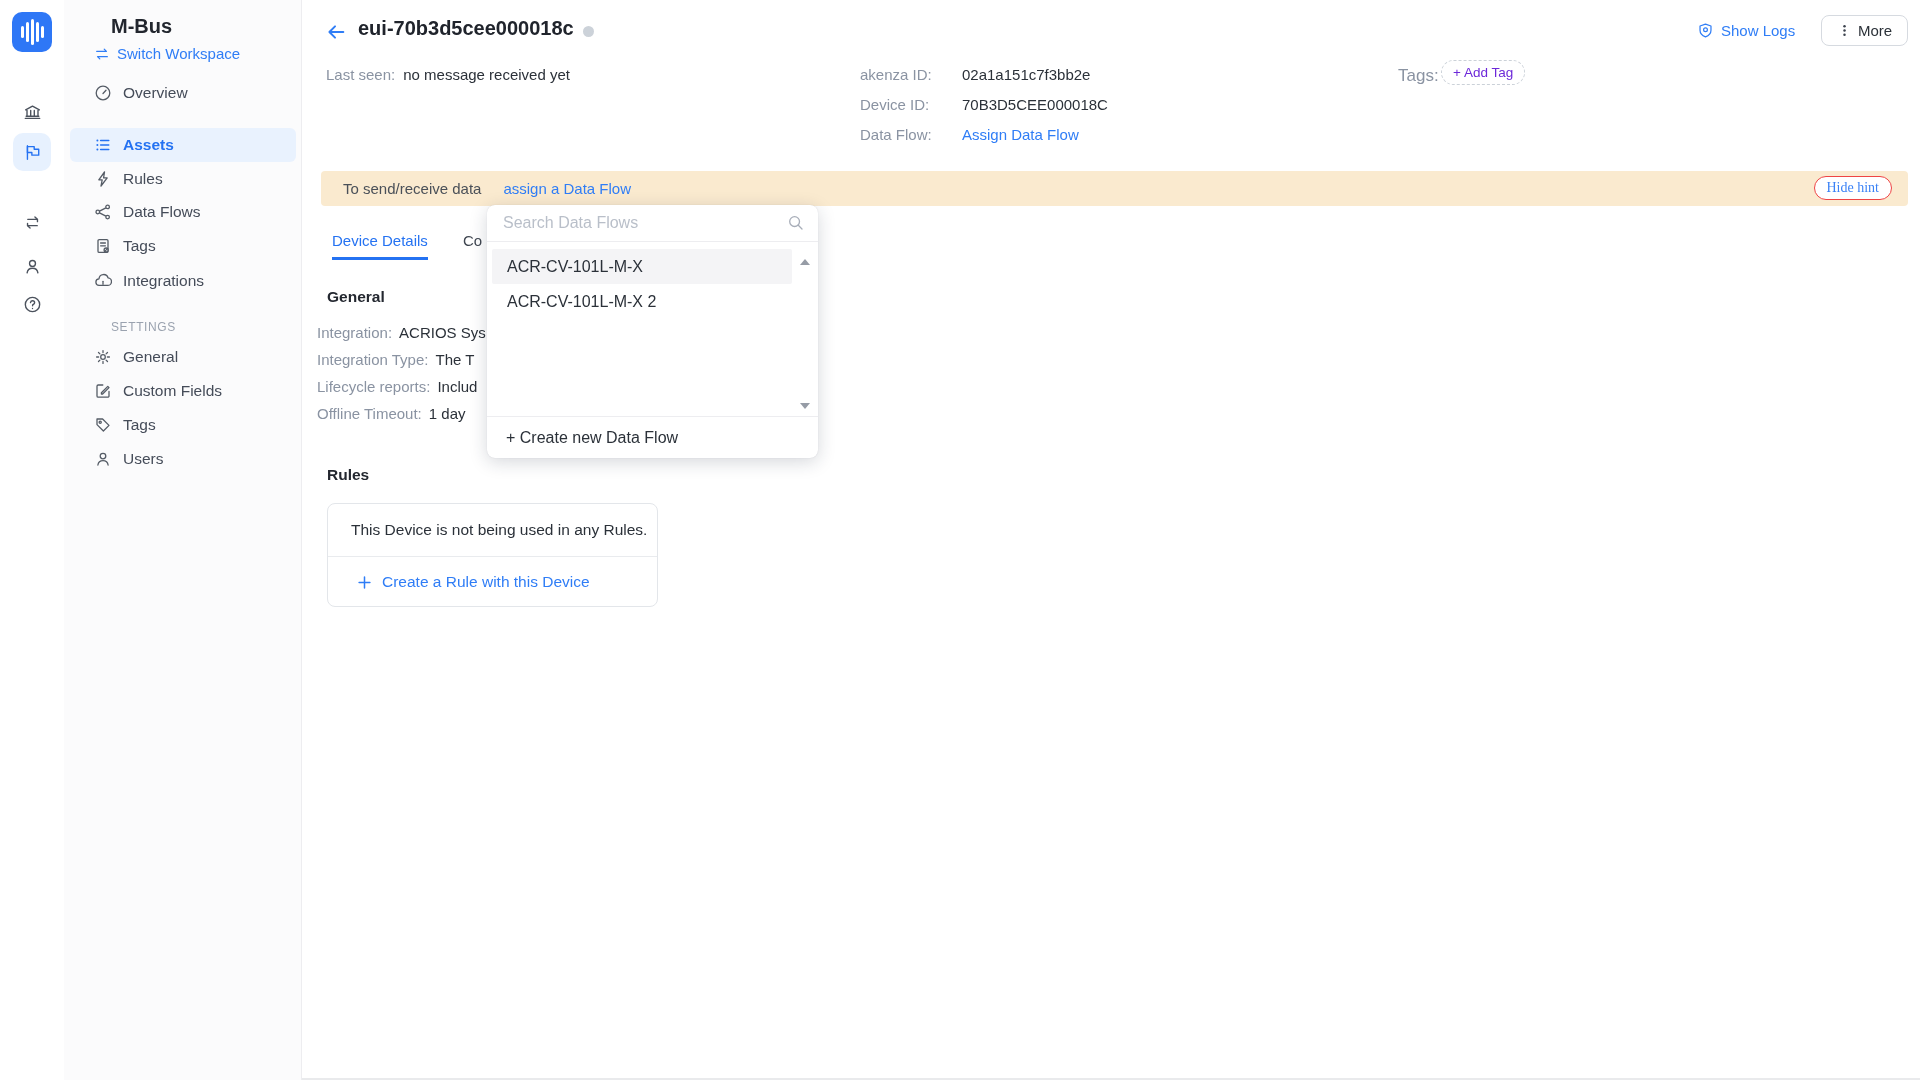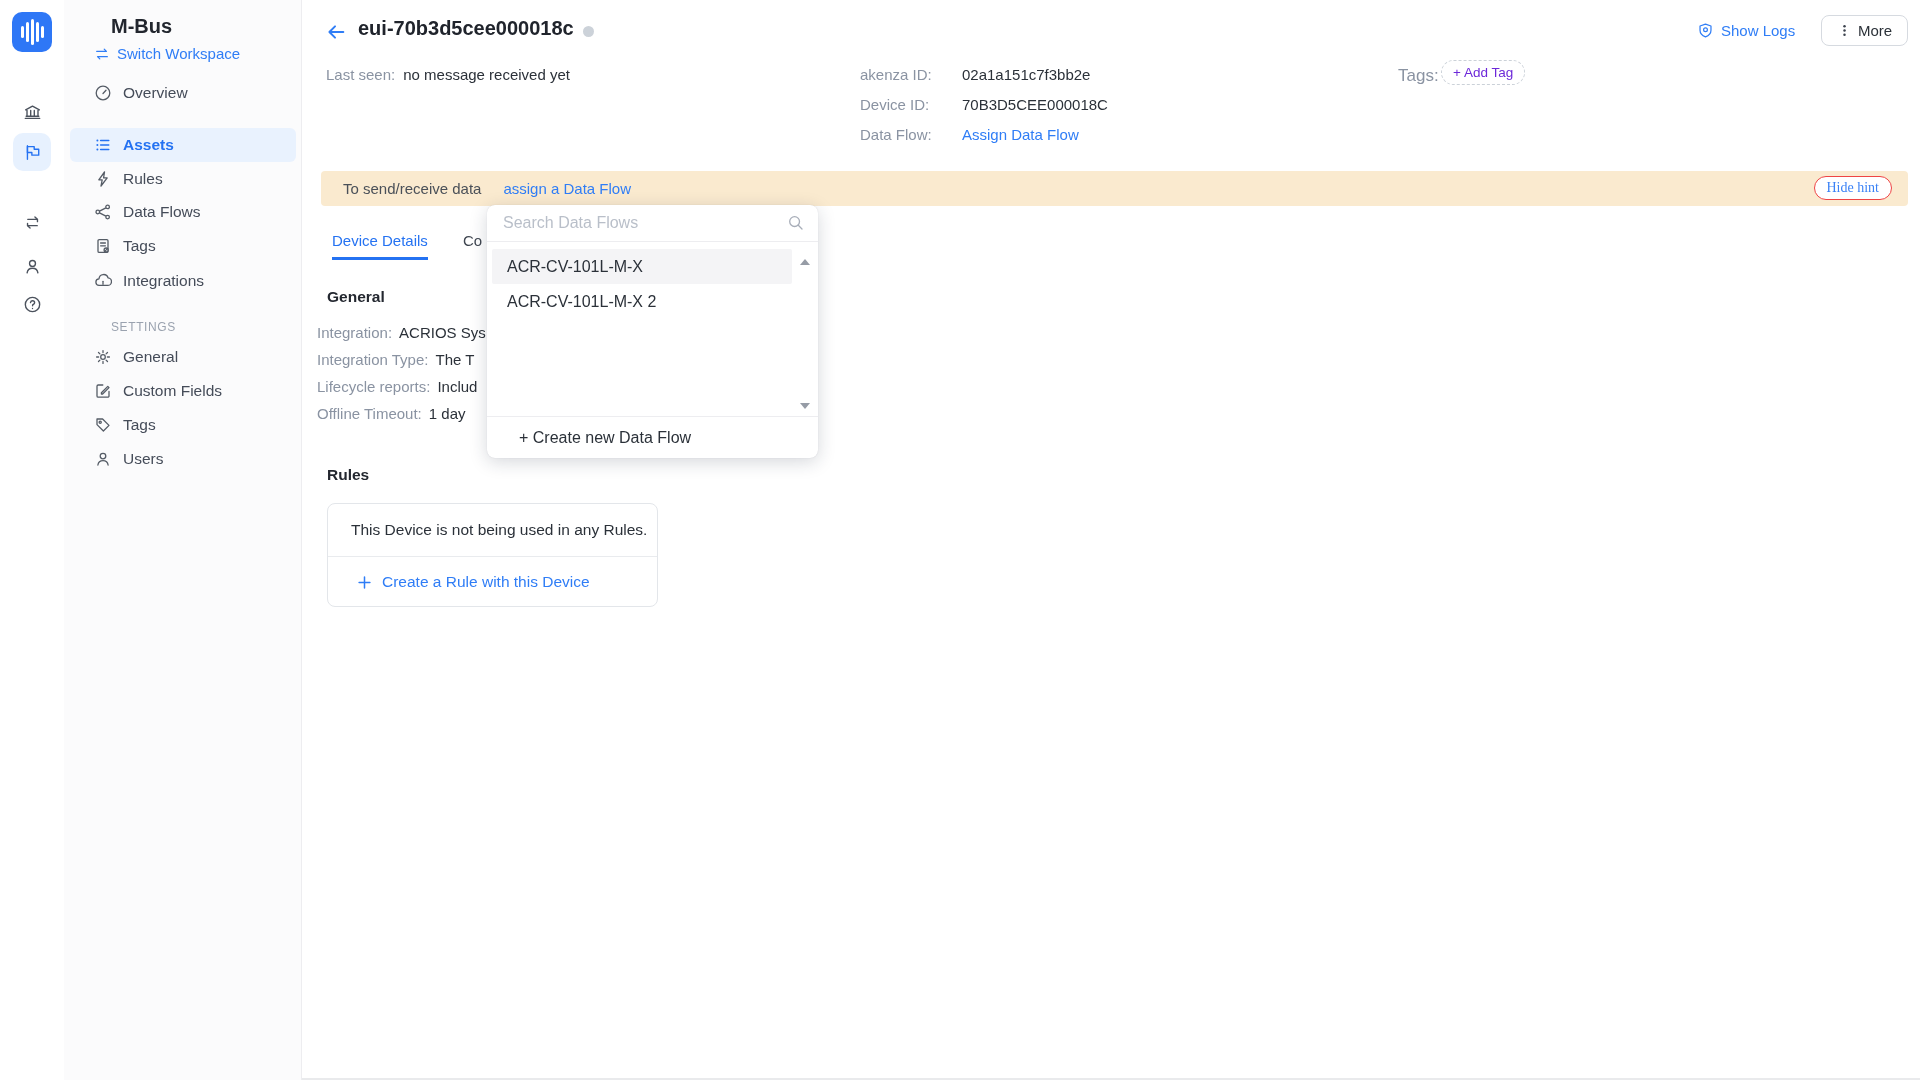--- a/index.html
+++ b/index.html
@@ -92,21 +92,21 @@
   .dd-list { position:relative; height:173px; }
   .dd-item { height:35px; margin:0 26px 0 5px; display:flex; align-items:center; padding-left:15px;
              font-size:16px; color:#2b3139; border-radius:2px; cursor:pointer; }
   .dd-item.first { margin-top:7px; }
   .dd-item.hl { background:#f4f4f6; }
   .scroll-up, .scroll-down { position:absolute; right:8px; width:0; height:0; cursor:pointer;
              border-left:5px solid transparent; border-right:5px solid transparent; }
   .scroll-up { top:10px; border-bottom:6px solid #969ca6; }
   .scroll-down { bottom:13px; border-top:6px solid #969ca6; }
   .dd-footer { position:absolute; left:0; right:0; bottom:0; height:42px; border-top:1px solid #ededf0;
-               display:flex; align-items:center; padding-left:32px; font-size:16px; color:#2b3139; cursor:pointer; }
+               display:flex; align-items:center; padding-left:19px; font-size:16px; color:#2b3139; cursor:pointer; }
 </style>
 </head>
 <body>
 
 <aside class="rail">
   <div class="logo">
     <i style="height:12px"></i>
       <i style="height:20px"></i>
       <i style="height:26px"></i>
       <i style="height:20px"></i>

